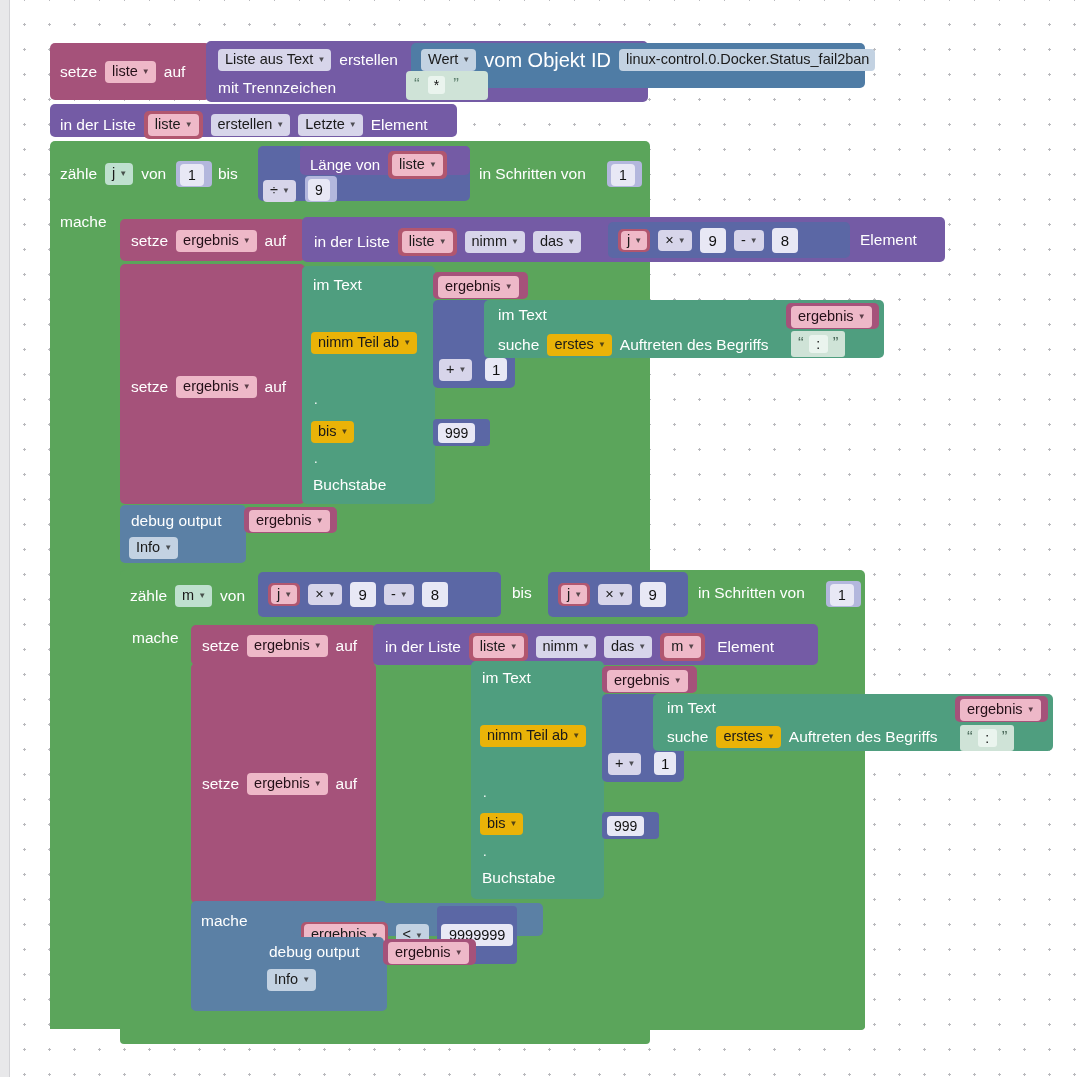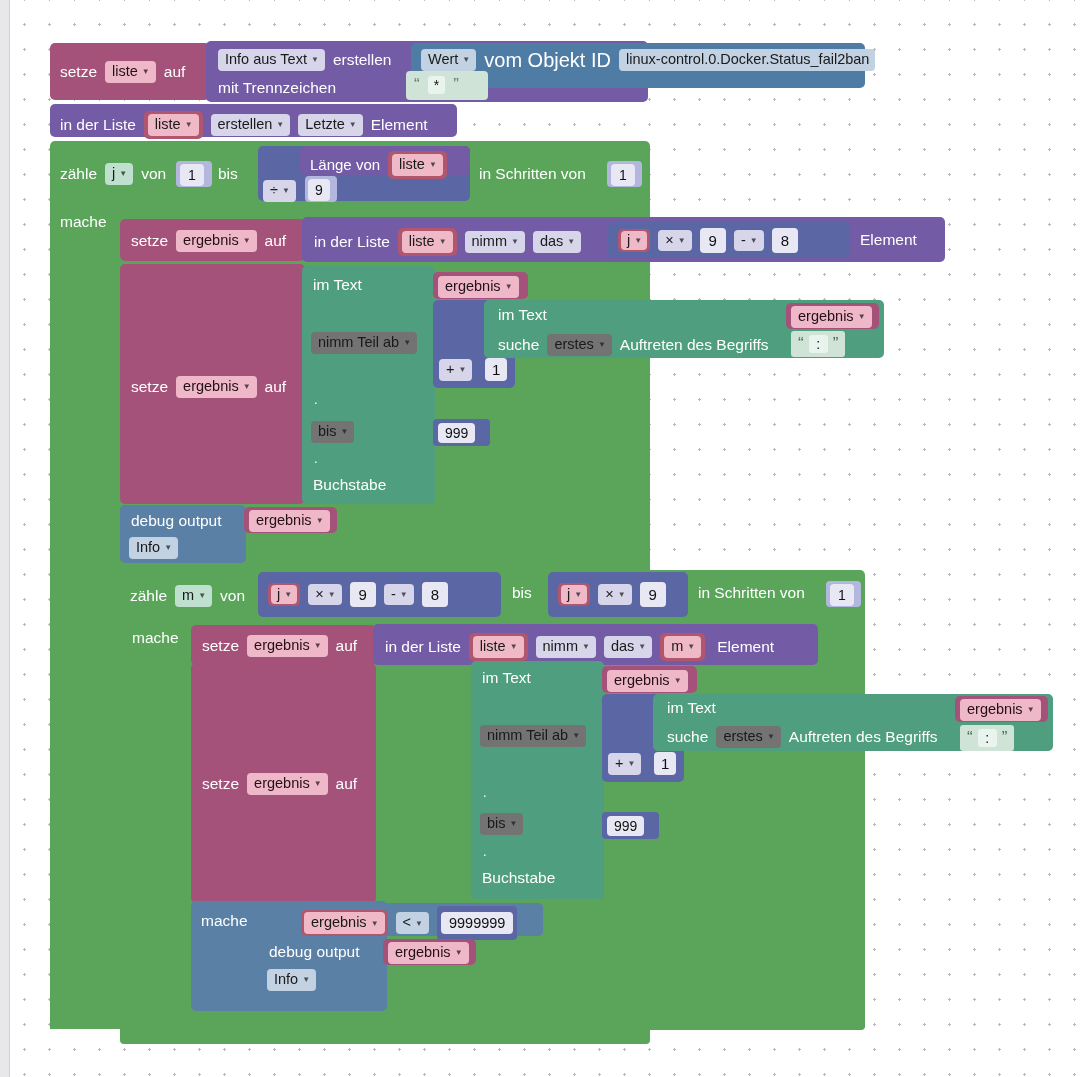--- a/index.html
+++ b/index.html
@@ -31,21 +31,21 @@
   
   .chip{
     display:inline-flex;align-items:center;gap:4px;
     border-radius:4px;padding:3px 6px 4px 7px;
     font-size:14.5px;line-height:1;white-space:nowrap;
     color:#1a1a1a;
   }
   .chip .car{font-size:8px;opacity:.72;transform:translateY(1px);}
   .chip-var{background:#eeb8c8;color:#241018;}
   .chip-light{background:#d7d5ea;}
-  .chip-green{background:#737373;justify-content:center;}
+  .chip-green{background:#eab308;justify-content:center;}
   .chip-greenlt{background:#bfe0cf;}
   .chip-blue{background:#c3d2e2;}
   .chip-num{background:#e8e8f5;border-radius:4px;padding:4px 9px;font-size:15px;color:#111;}
 
   
   .varget{
     display:inline-flex;align-items:center;
     background:#b1566f;border-radius:5px;padding:3px 4px;
   }
   .varget .chip{background:#efb9c8;}
@@ -98,21 +98,21 @@
           <span>liste</span>
             <span class="car">▼</span>
         </span>
         <span class="lbl">auf</span>
       </div>
     </div>
 
     <div class="blk c-list round" style="left:206px;top:41px;width:442px;height:61px;">
       <div class="row" style="padding:8px 0 0 12px;">
         <span class="chip chip-light">
-          <span>Info aus Text</span>
+          <span>Liste aus Text</span>
             <span class="car">▼</span>
         </span>
         <span class="lbl">erstellen</span>
       </div>
       <div class="row" style="padding:9px 0 0 12px;">
         <span class="lbl">mit Trennzeichen</span>
       </div>
     </div>
 
     <div class="blk c-obj round" style="left:411px;top:43px;width:454px;height:45px;">
@@ -518,21 +518,21 @@
         <span class="varget" style="padding:2px 3px;">
           <span class="chip">
               <span>ergebnis</span>
               <span class="car">▼</span>
             </span>
         </span>
         <span class="chip chip-blue">
           <span>&lt;</span>
             <span class="car">▼</span>
         </span>
-        <span class="blk" style="position:relative;left:0;background:#5b67a5;border-radius:4px;padding:8px 4px;">
+        <span class="blk" style="position:relative;left:0;background:#5b67a5;border-radius:4px;padding:20px 4px;">
           <span class="chip-num" style="padding:3px 8px;font-size:14.5px;">9999999</span>
         </span>
       </div>
     </div>
 
     <div class="blk c-ctrl round" style="left:258px;top:937px;width:126px;height:58px;">
       <div class="blk lbl" style="left:11px;top:7px;">debug output</div>
       <div class="blk chip chip-blue" style="left:9px;top:32px;">
         <span>Info</span>
           <span class="car">▼</span>

